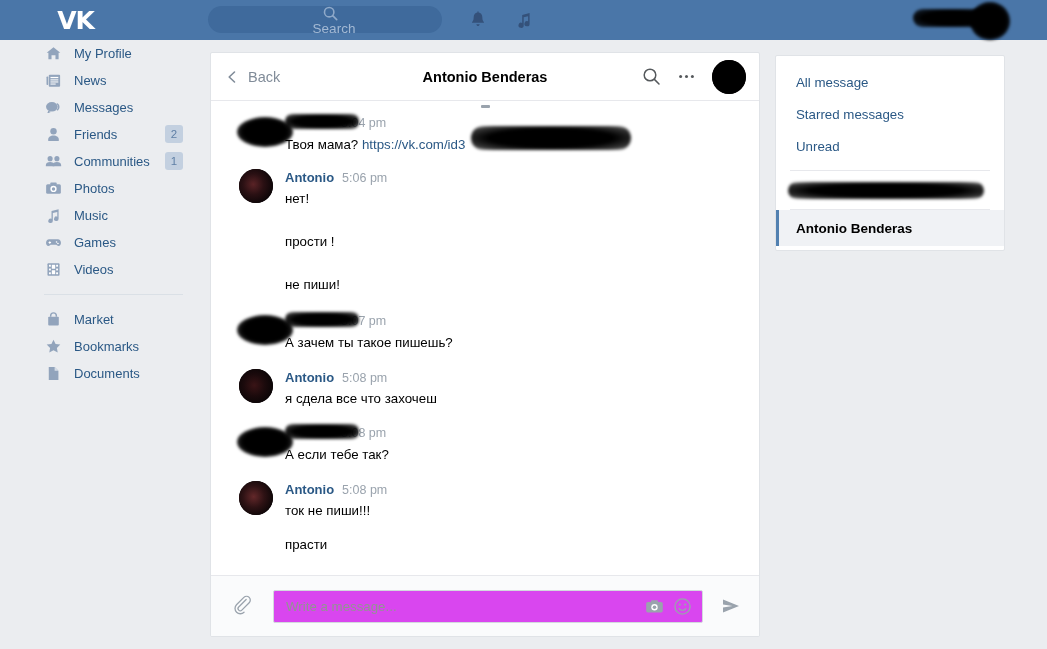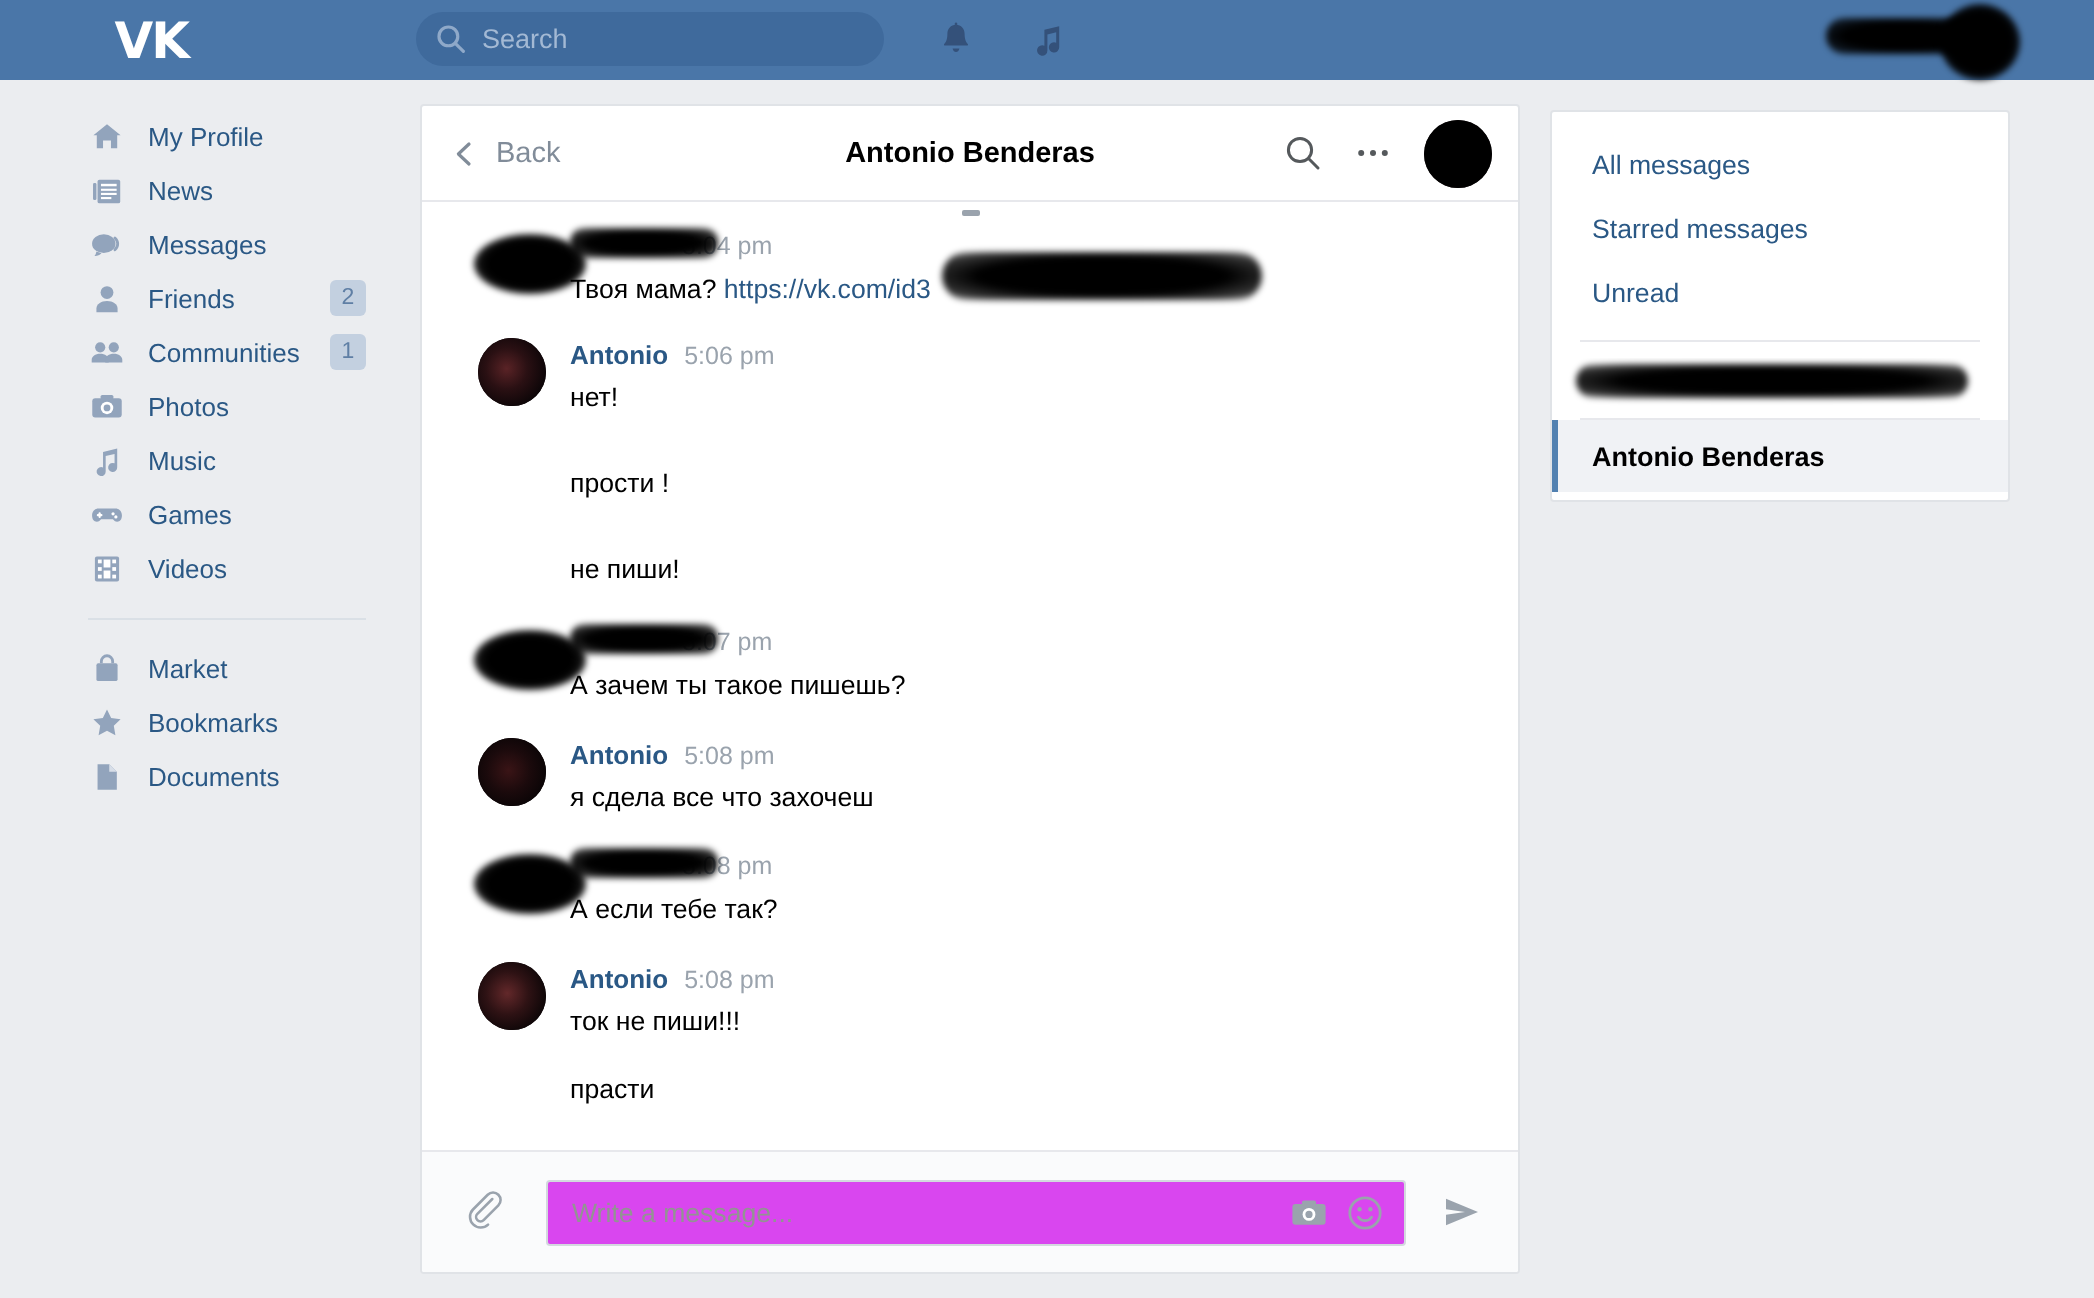--- a/index.html
+++ b/index.html
@@ -20,21 +20,21 @@
   .vk-logo {
     width: 56px; margin-left: 38px;
     color: #fff; font-size: 25px; font-weight: bold;
     letter-spacing: -1px; line-height: 1;
     font-family: "DejaVu Sans", sans-serif;
   }
   .search-box {
     position: absolute; left: 208px; top: 6px;
     width: 234px; height: 27px;
     background: #3f6a9c; border-radius: 14px;
-    display: flex; align-items: center; padding-left: 10px;
+    display: flex; align-items: center; padding-left: 10px; flex-direction: column;
   }
   .search-box .sicon { width: 15px; height: 15px; flex: 0 0 15px; }
   .search-box .stext {
     margin-left: 8px; color: #a3b9d4;
     font-size: 13.5px; user-select: none;
   }
   .top-icon {
     position: absolute; top: 10px;
     width: 20px; height: 20px; cursor: pointer;
   }
@@ -48,21 +48,21 @@
   }
   .redact-blob {
     position: absolute;
     background: radial-gradient(ellipse at center, #000 55%, rgba(0,0,0,0.75) 85%, rgba(0,0,0,0) 100%);
     filter: blur(1.6px);
   }
 
   
   .sidebar {
     position: absolute; left: 0; top: 40px;
-    width: 210px; padding-top: 15px;
+    width: 210px; 
   }
   .nav-item {
     display: flex; align-items: center;
     height: 27px; padding-left: 44px;
     cursor: pointer; position: relative;
   }
   .nav-item .nicon {
     position: absolute; left: 44px;
     width: 18px; height: 18px;
     display: flex; align-items: center; justify-content: center;
@@ -564,21 +564,21 @@
 
     <span class="send-btn">
       <svg viewBox="0 0 24 24" width="24" height="24">
         <path d="M4 5.4 20 12 4 18.6 4 13.4 13.5 12 4 10.6z" fill="#9aa3ad"></path>
       </svg>
     </span>
   </div>
 </div>
 
 <div class="rpanel">
-  <div class="rp-item">All messages</div>
+  <div class="rp-item">All message</div>
   <div class="rp-item">Starred messages</div>
   <div class="rp-item">Unread</div>
 
   <div class="rp-divider"></div>
 
   <div class="rp-redacted">
     <span class="redact-blob"></span>
   </div>
 
   <div class="rp-sep"></div>

